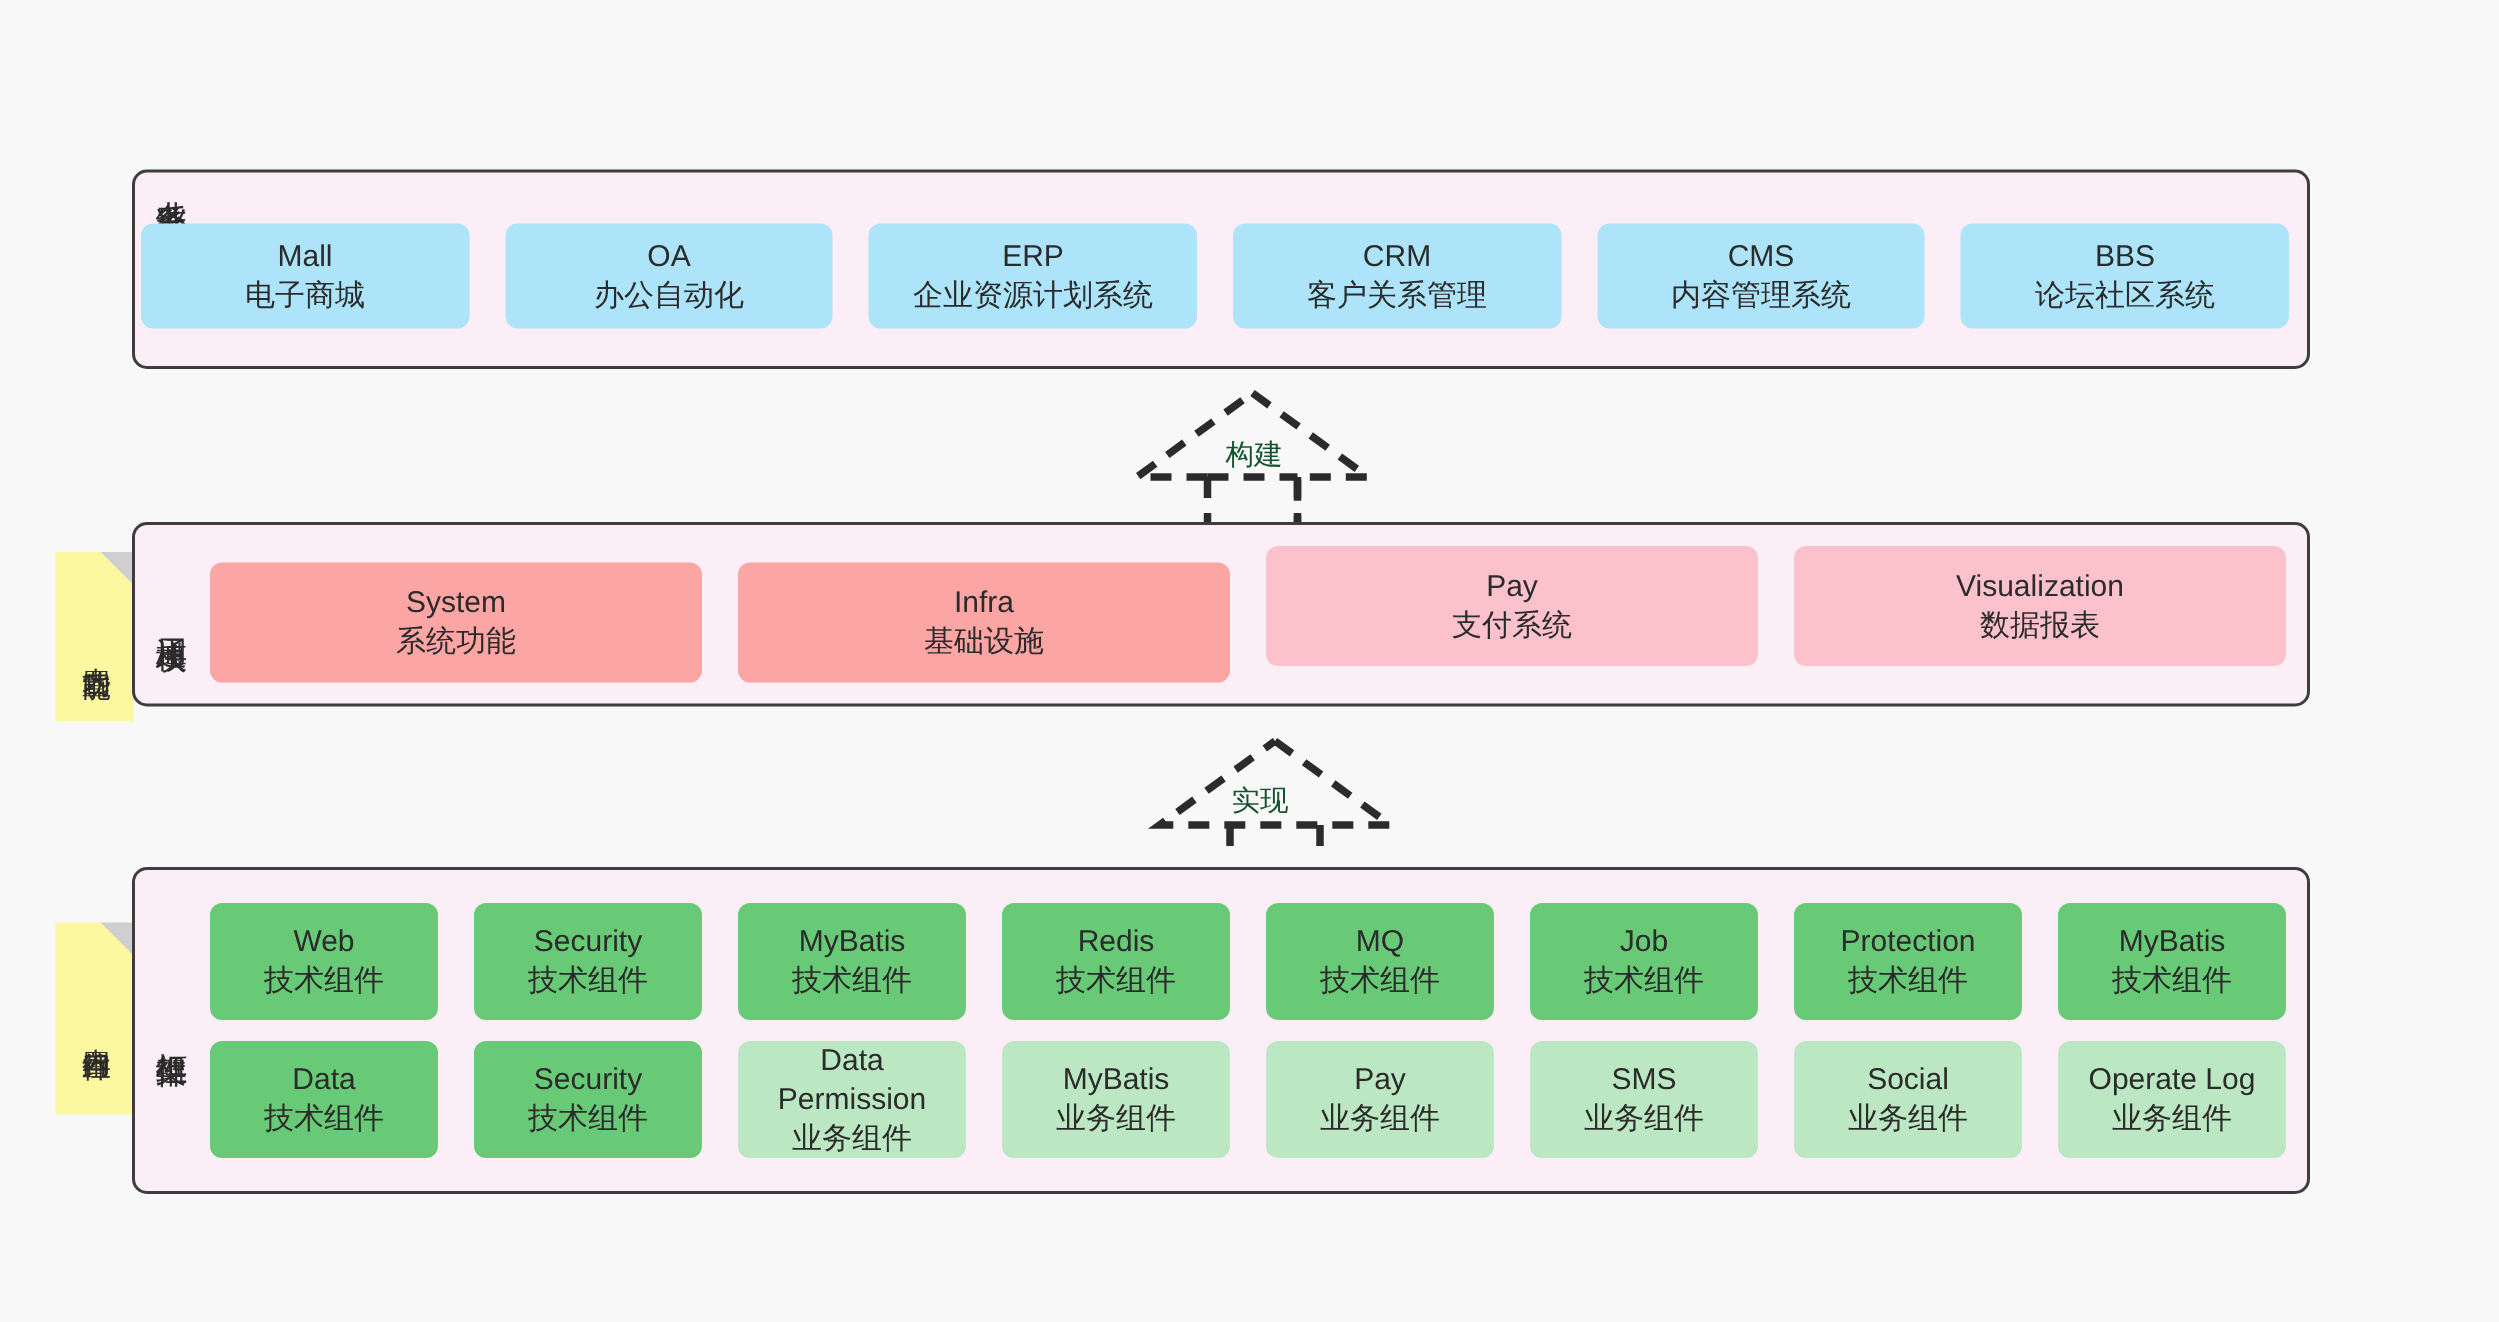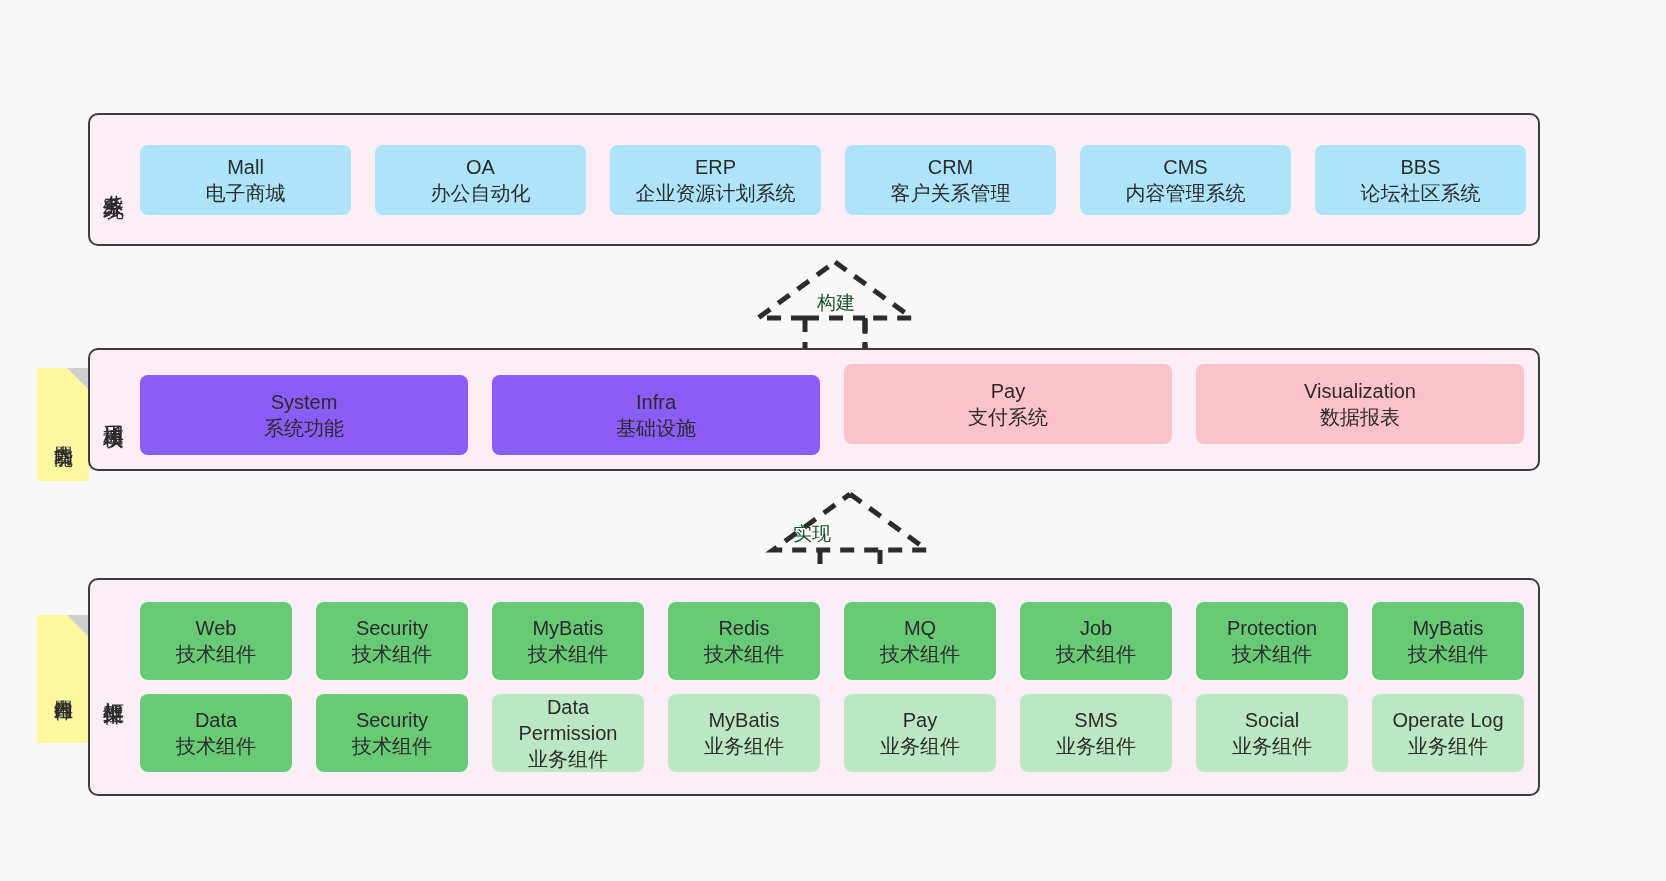--- a/index.html
+++ b/index.html
@@ -77,27 +77,27 @@
     line-height: 1.3;
     color: #2b2b2b;
     padding: 6px 4px;
     overflow: hidden;
   }
   .node .en { white-space: nowrap; }
   .node .cn { white-space: nowrap; }
   .node.wrap-en .en { white-space: normal; }
 
   .node.blue       { background: #ade4fa; }
-  .node.red        { background: #8b5cf6; margin-top: 11px; }
+  .node.red        { background: #fca5a5; margin-top: 11px; }
   .node.pink       { background: #fbc2cc; }
   .node.green      { background: #68ca77; }
   .node.lightgreen { background: #bbe7c3; }
 
   
-  #layer-business { left: 88px;  top: 113px; width: 1452px; height: 133px; }
+  #layer-business { left: 88px;  top: 113px; width: 1452px; height: 133px; flex-direction: column; }
   #layer-common   { left: 88px;  top: 348px; width: 1452px; height: 123px; }
   #layer-frame    { left: 88px;  top: 578px; width: 1452px; height: 218px; }
 
   #layer-business .node { height: 70px; }
   #layer-common   .node { height: 80px; }
   #layer-frame    .node { height: 78px; }
 
   #layer-business .layer-body { padding-right: 12px; }
 
   
@@ -136,21 +136,21 @@
   .arrow-label {
     position: absolute;
     font-size: 19px;
     color: #14532d;
     background: transparent;
     white-space: nowrap;
   }
   #arrow-build  { left: 750px; top: 258px; width: 170px; height: 92px; }
   #arrow-build-label  { left: 817px; top: 290px; }
   #arrow-impl   { left: 765px; top: 490px; width: 170px; height: 80px; }
-  #arrow-impl-label   { left: 793px; top: 521px; }
+  #arrow-impl-label   { left: 821px; top: 521px; }
 </style>
 </head>
 <body>
 
 <div class="canvas">
 
   <div class="layer" id="layer-business">
     <div class="layer-label">业务系统</div>
     <div class="layer-body">
       <div class="row">

